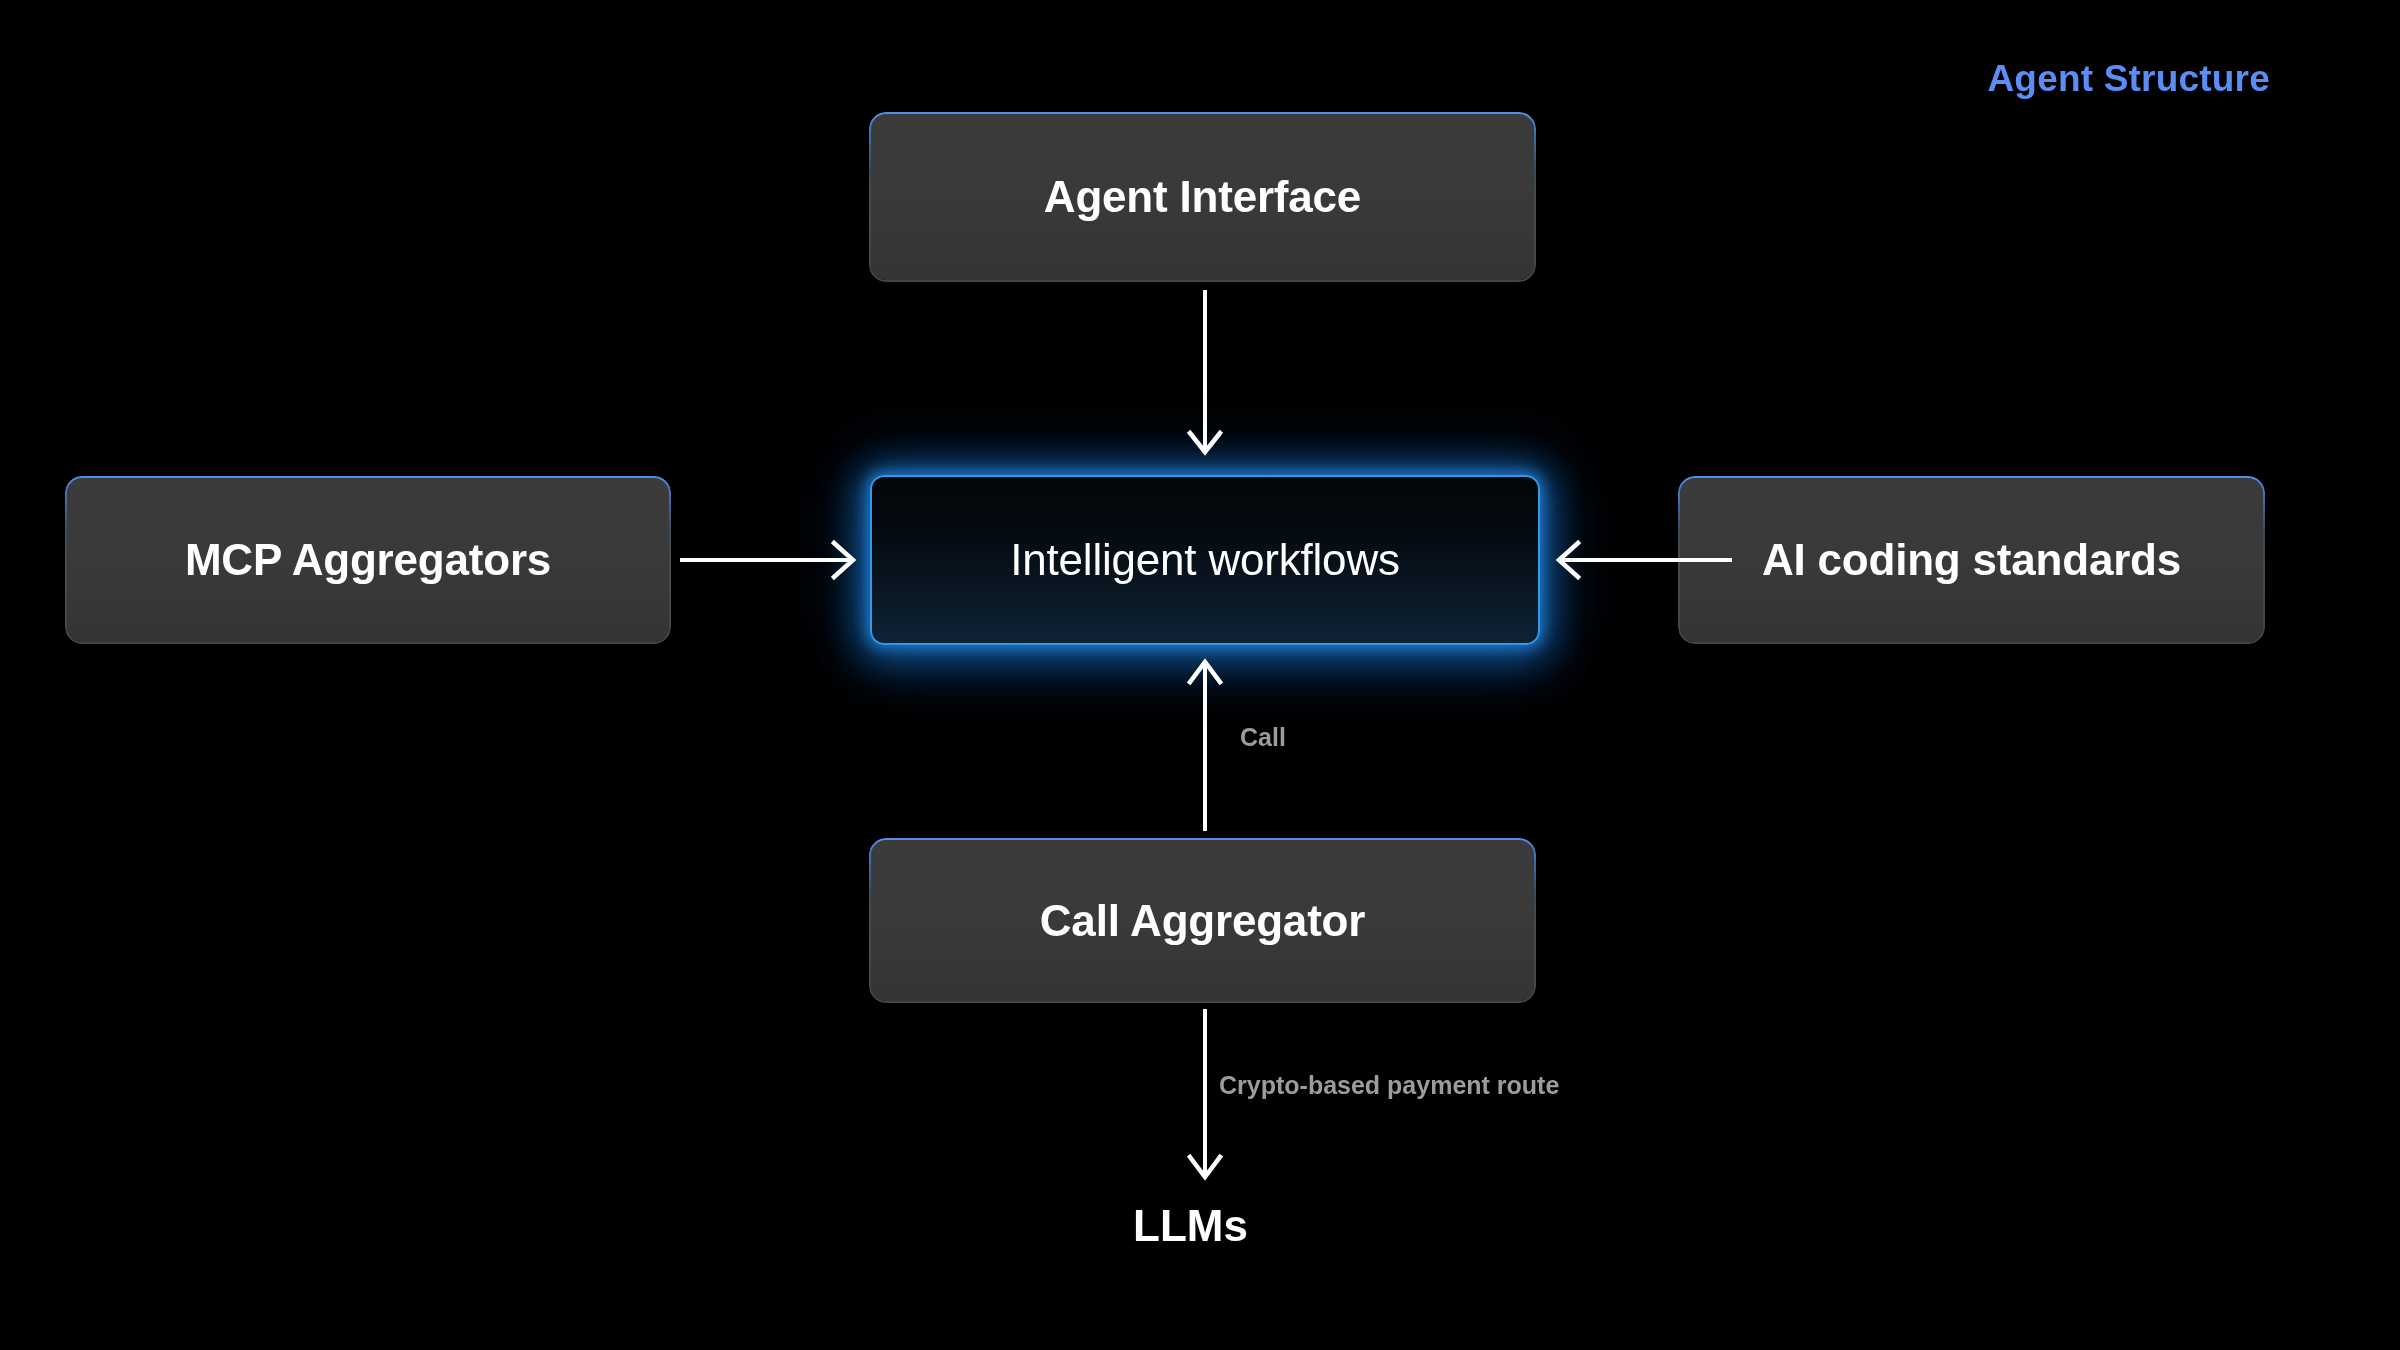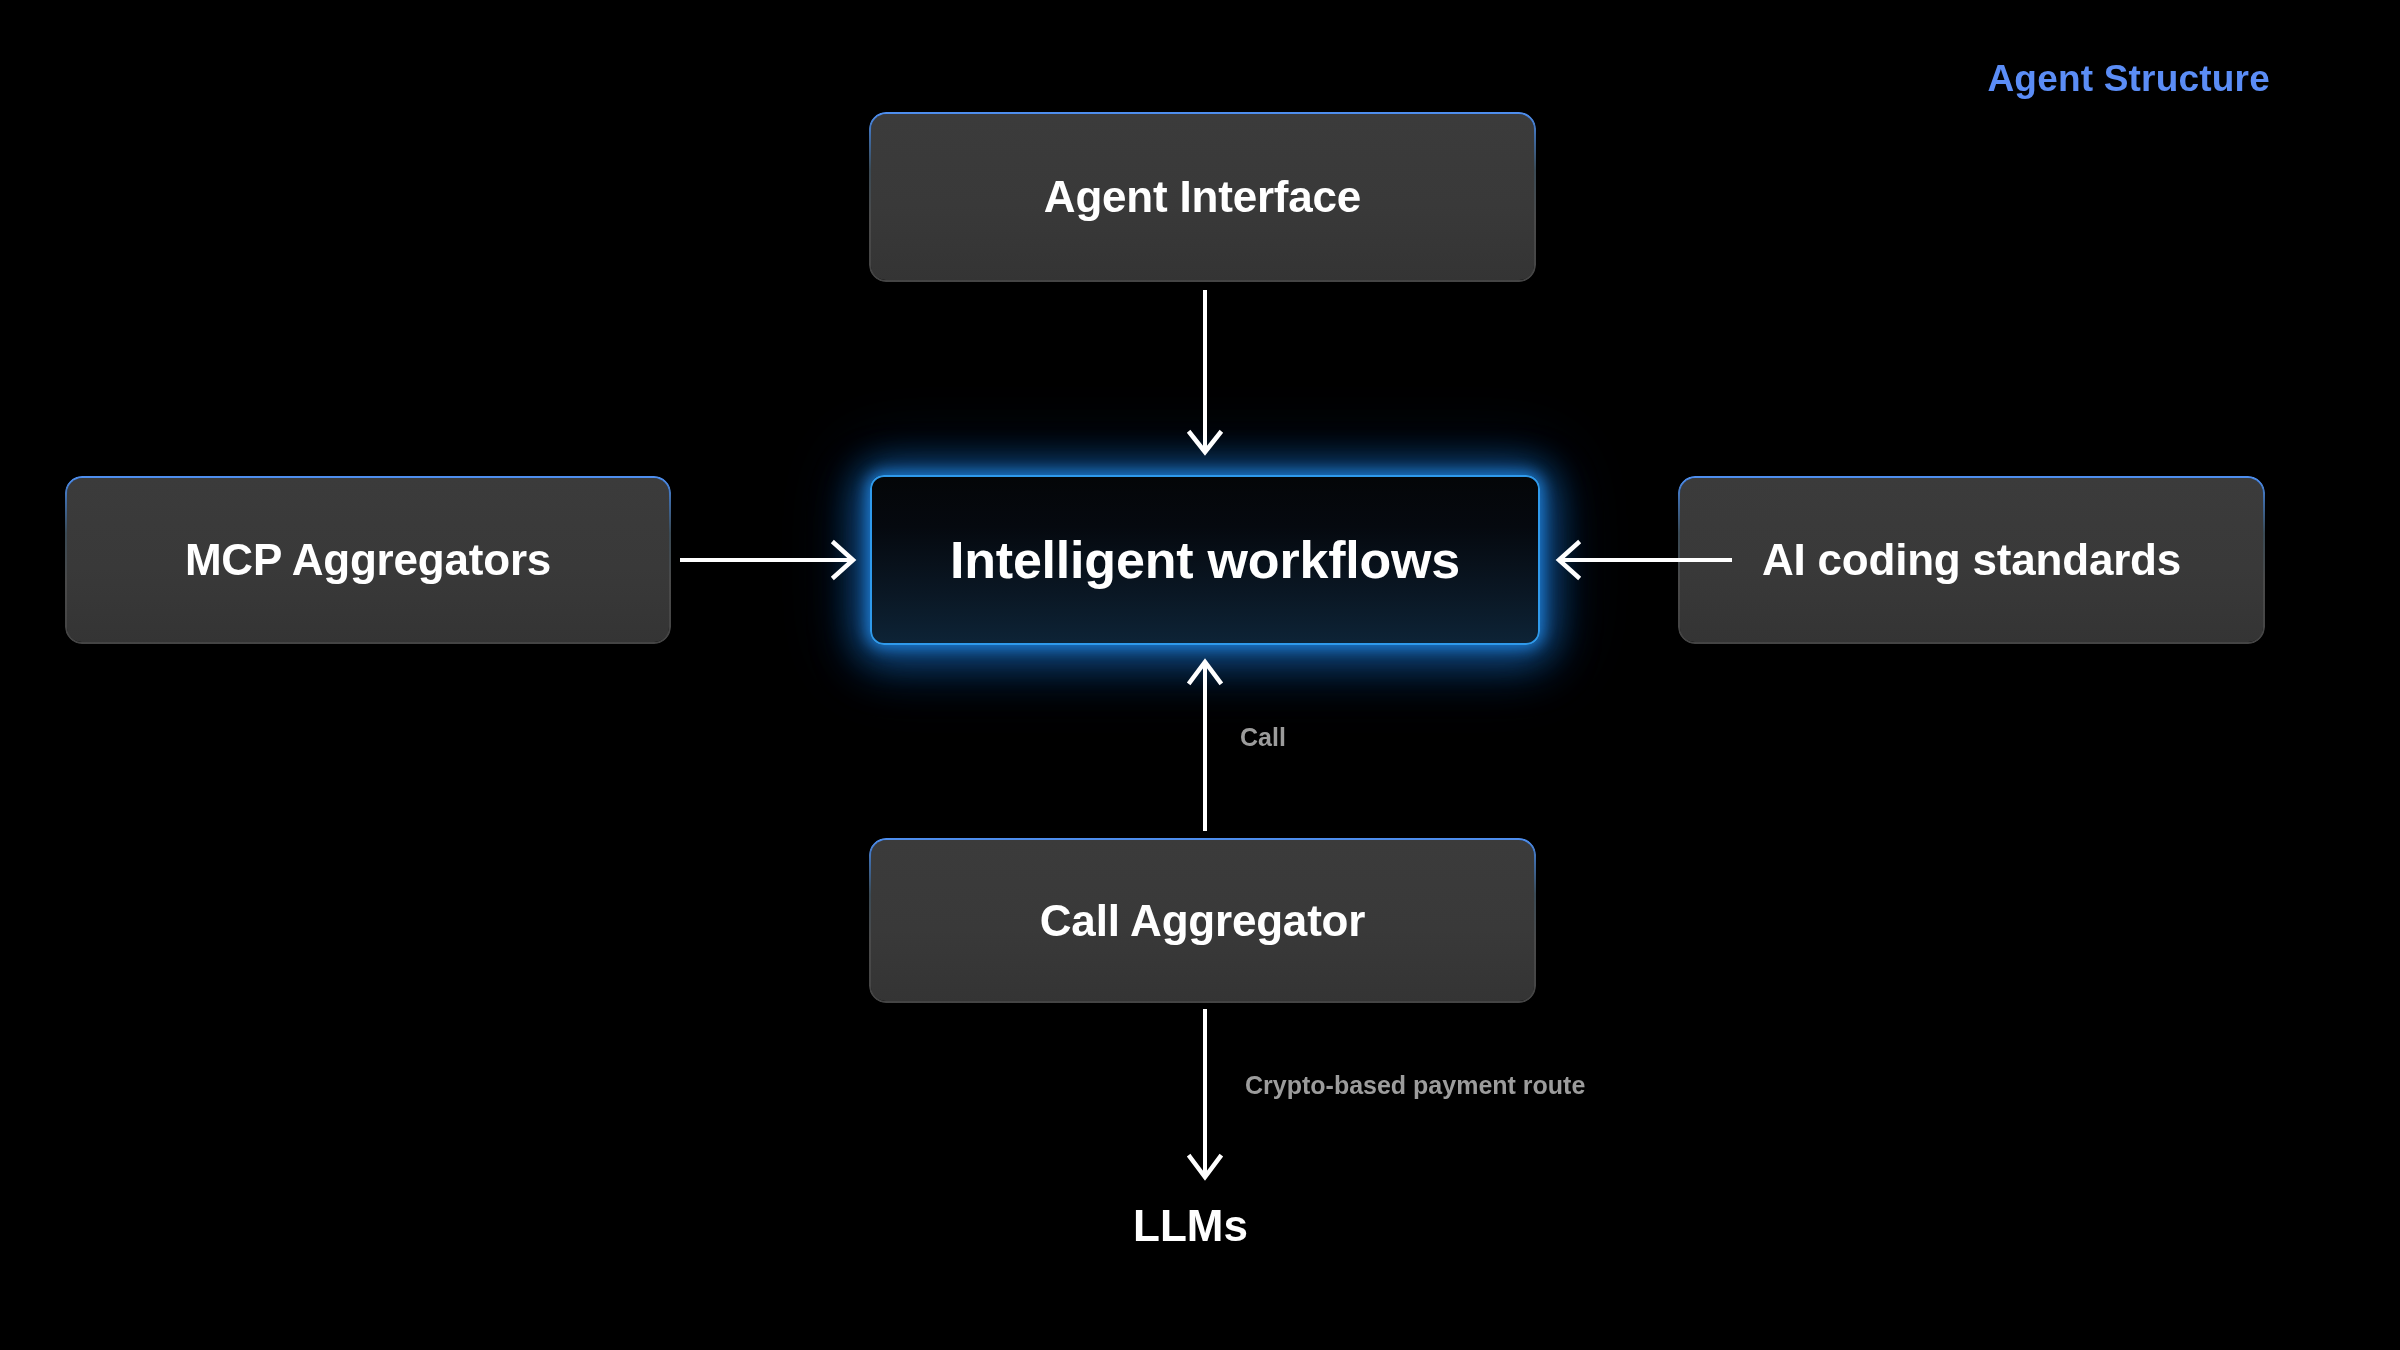--- a/index.html
+++ b/index.html
@@ -98,22 +98,22 @@
     align-items: center;
     justify-content: center;
     box-shadow:
       0 0 14px 3px rgba(35,140,235,0.72),
       0 0 34px 10px rgba(30,130,225,0.45),
       0 10px 46px 14px rgba(25,115,210,0.34),
       0 0 70px 24px rgba(20,100,190,0.18);
   }
   #node-intelligent-workflows .node-label {
     color: #ffffff;
-    font-weight: bold;
-    font-size: 52px;
+    font-weight: normal;
+    font-size: 44px;
     letter-spacing: -0.2px;
     white-space: nowrap;
   }
 
   
   .text-node {
     position: absolute;
     color: #ffffff;
     font-weight: bold;
     font-size: 44px;
@@ -131,21 +131,21 @@
 
   
   .edge-label {
     position: absolute;
     color: #9c9c9c;
     font-weight: bold;
     font-size: 25px;
     white-space: nowrap;
   }
   #label-call           { left: 1240px; top: 723px; }
-  #label-payment-route  { left: 1245px; top: 1071px; }
+  #label-payment-route  { left: 1219px; top: 1071px; }
 </style>
 </head>
 <body>
 
 <div id="canvas">
 
   <div class="diagram-title">Agent Structure</div>
 
   <div class="node" id="node-mcp-aggregators">
     <span class="node-label">MCP Aggregators</span>

